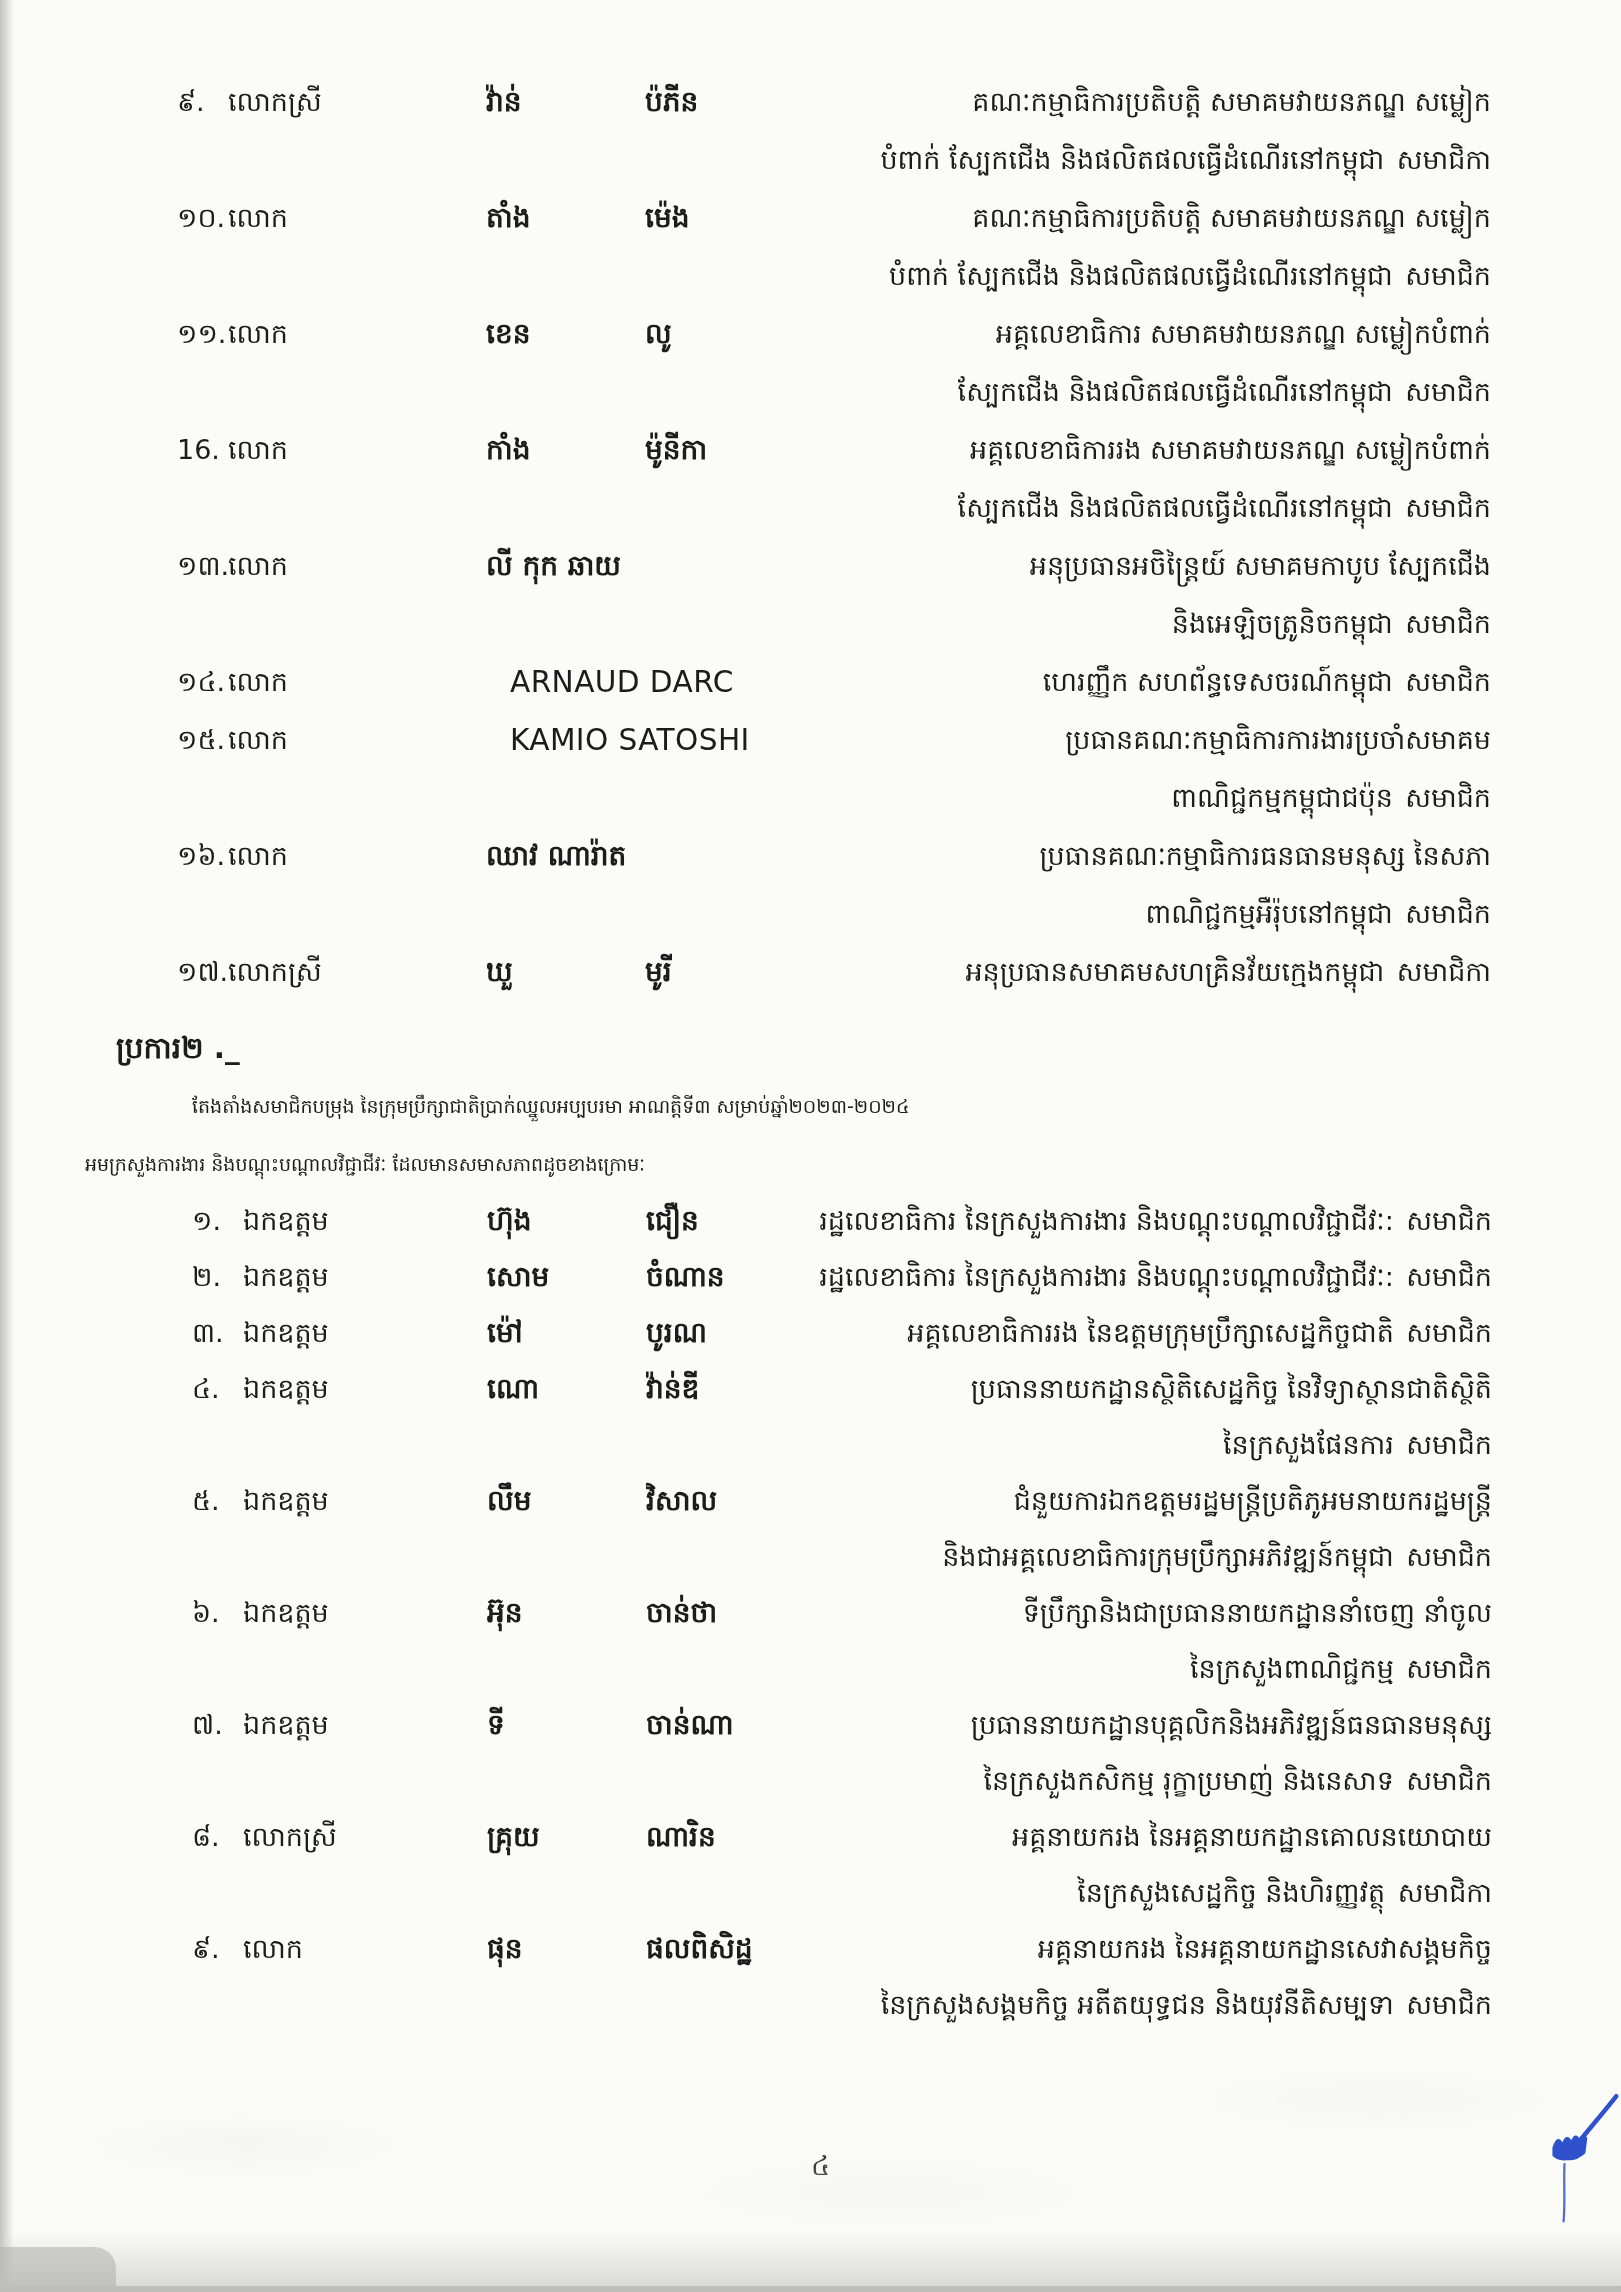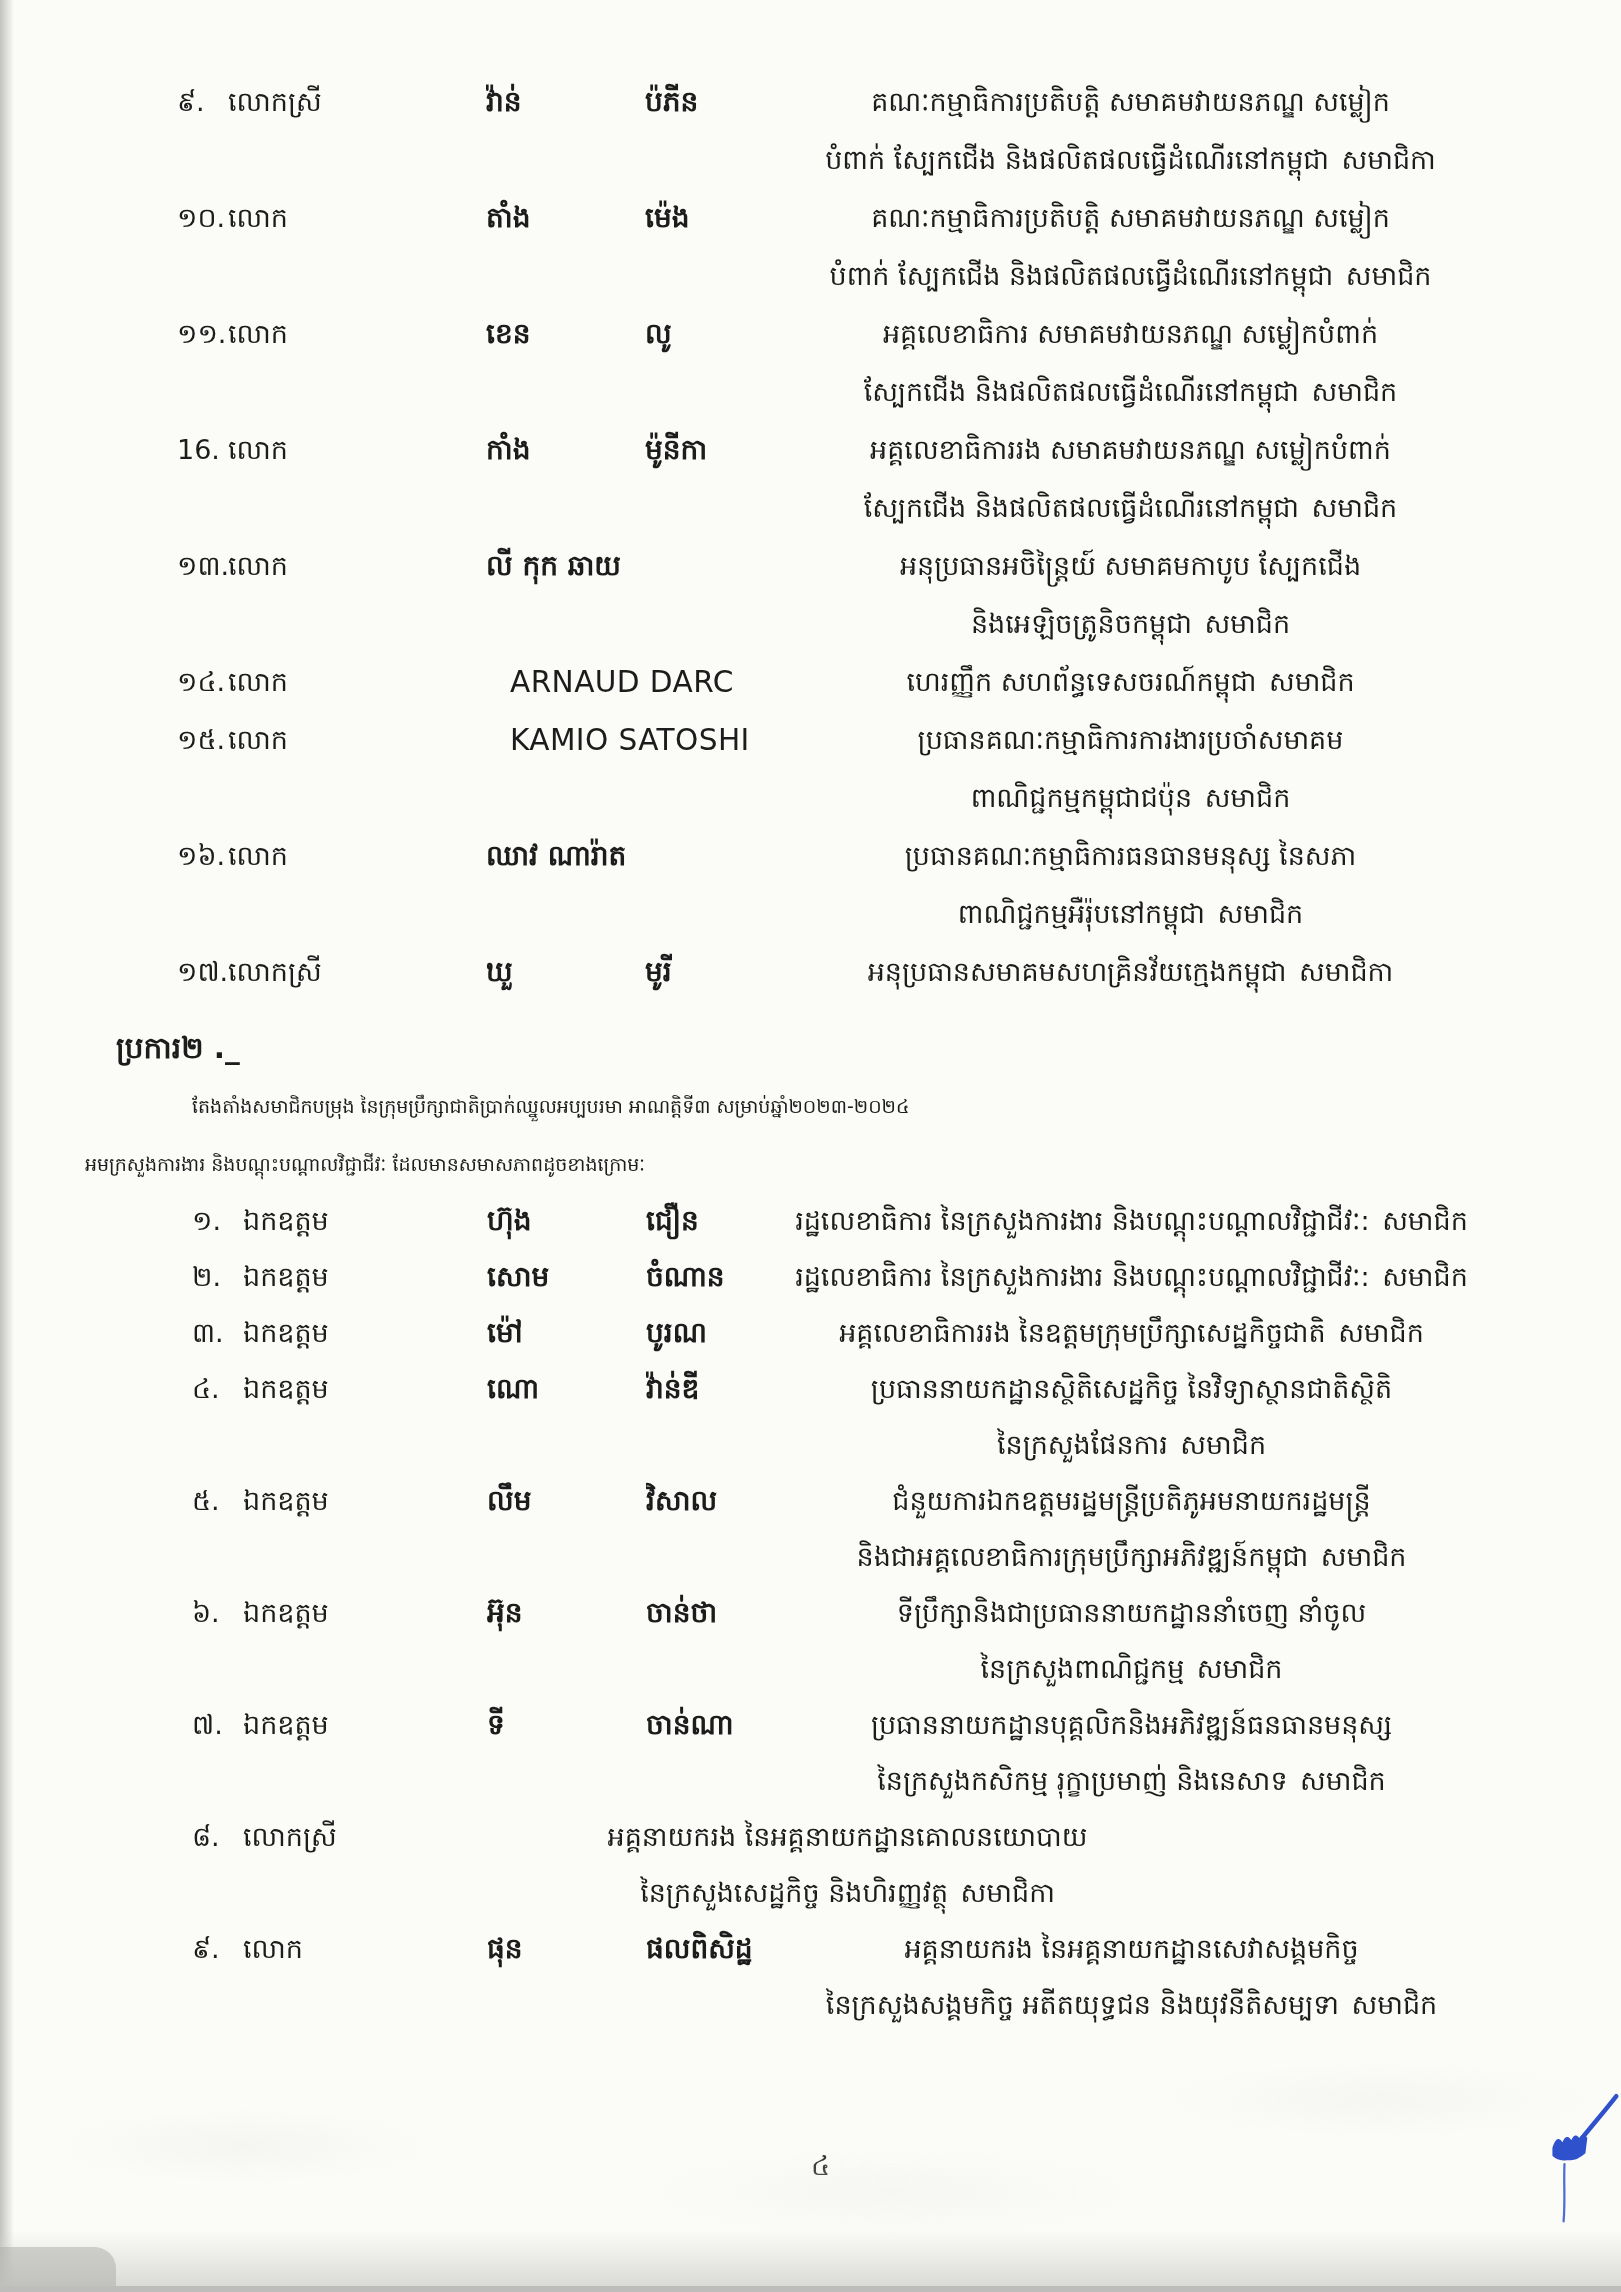--- a/index.html
+++ b/index.html
@@ -29,21 +29,21 @@
   .content{position:absolute;left:0;top:0;width:100%;padding-top:73px;}
   .mrow{display:flex;align-items:flex-start;padding-left:177px;}
   .cell{overflow:hidden;white-space:nowrap;}
   .col-no{width:51px;font-size:27px;}
   .col-hon{width:258px;font-size:27px;}
   .col-name{width:284px;font-weight:700;font-size:28px;}
   .col-desc{width:721px;font-size:27px;}
   .n1{display:inline-block;min-width:159px;overflow:hidden;white-space:nowrap;}
   .n1.latin{font-weight:400;font-size:29.6px;letter-spacing:0.4px;min-width:0;margin-left:24px;}
   .n2{display:inline-block;overflow:hidden;white-space:nowrap;}
-  .dline{display:flex;justify-content:center;align-items:flex-start;}
+  .dline{display:flex;justify-content:flex-end;align-items:flex-start;}
   .dtext{flex:0 1 auto;overflow:hidden;white-space:nowrap;}
   .role{flex:0 0 auto;margin-left:12.5px;max-width:161px;overflow:hidden;white-space:nowrap;}
   
   .list1 .cell,.list1 .dline{height:58px;line-height:58px;}
   .list2 .cell,.list2 .dline{height:56px;line-height:56px;}
   .list2 .mrow{padding-left:192px;}
   .list2 .col-hon{width:244px;}
   .article2-heading{margin:18px 0 0 116px;height:58px;line-height:58px;
     font-size:29.6px;font-weight:700;white-space:nowrap;overflow:hidden;}
   .para{padding-left:85px;padding-right:72px;font-size:19px;}
@@ -279,20 +279,21 @@
             </div>
             <div class="dline dlast">
               <span class="dtext">នៃក្រសួងកសិកម្ម រុក្ខាប្រមាញ់ និងនេសាទ</span>
               <span class="role">សមាជិក</span>
             </div>
           </div>
         </div>
         <div class="mrow">
           <div class="col-no cell">៨.</div>
           <div class="col-hon cell">លោកស្រី</div>
+          <div class="col-name cell"><span class="n1">គ្រុយ</span><span class="n2">ណារិន</span></div>
           <div class="col-desc">
             <div class="dline">
               <span class="dtext">អគ្គនាយករង នៃអគ្គនាយកដ្ឋានគោលនយោបាយ</span>
             </div>
             <div class="dline dlast">
               <span class="dtext">នៃក្រសួងសេដ្ឋកិច្ច និងហិរញ្ញវត្ថុ</span>
               <span class="role">សមាជិកា</span>
             </div>
           </div>
         </div>

